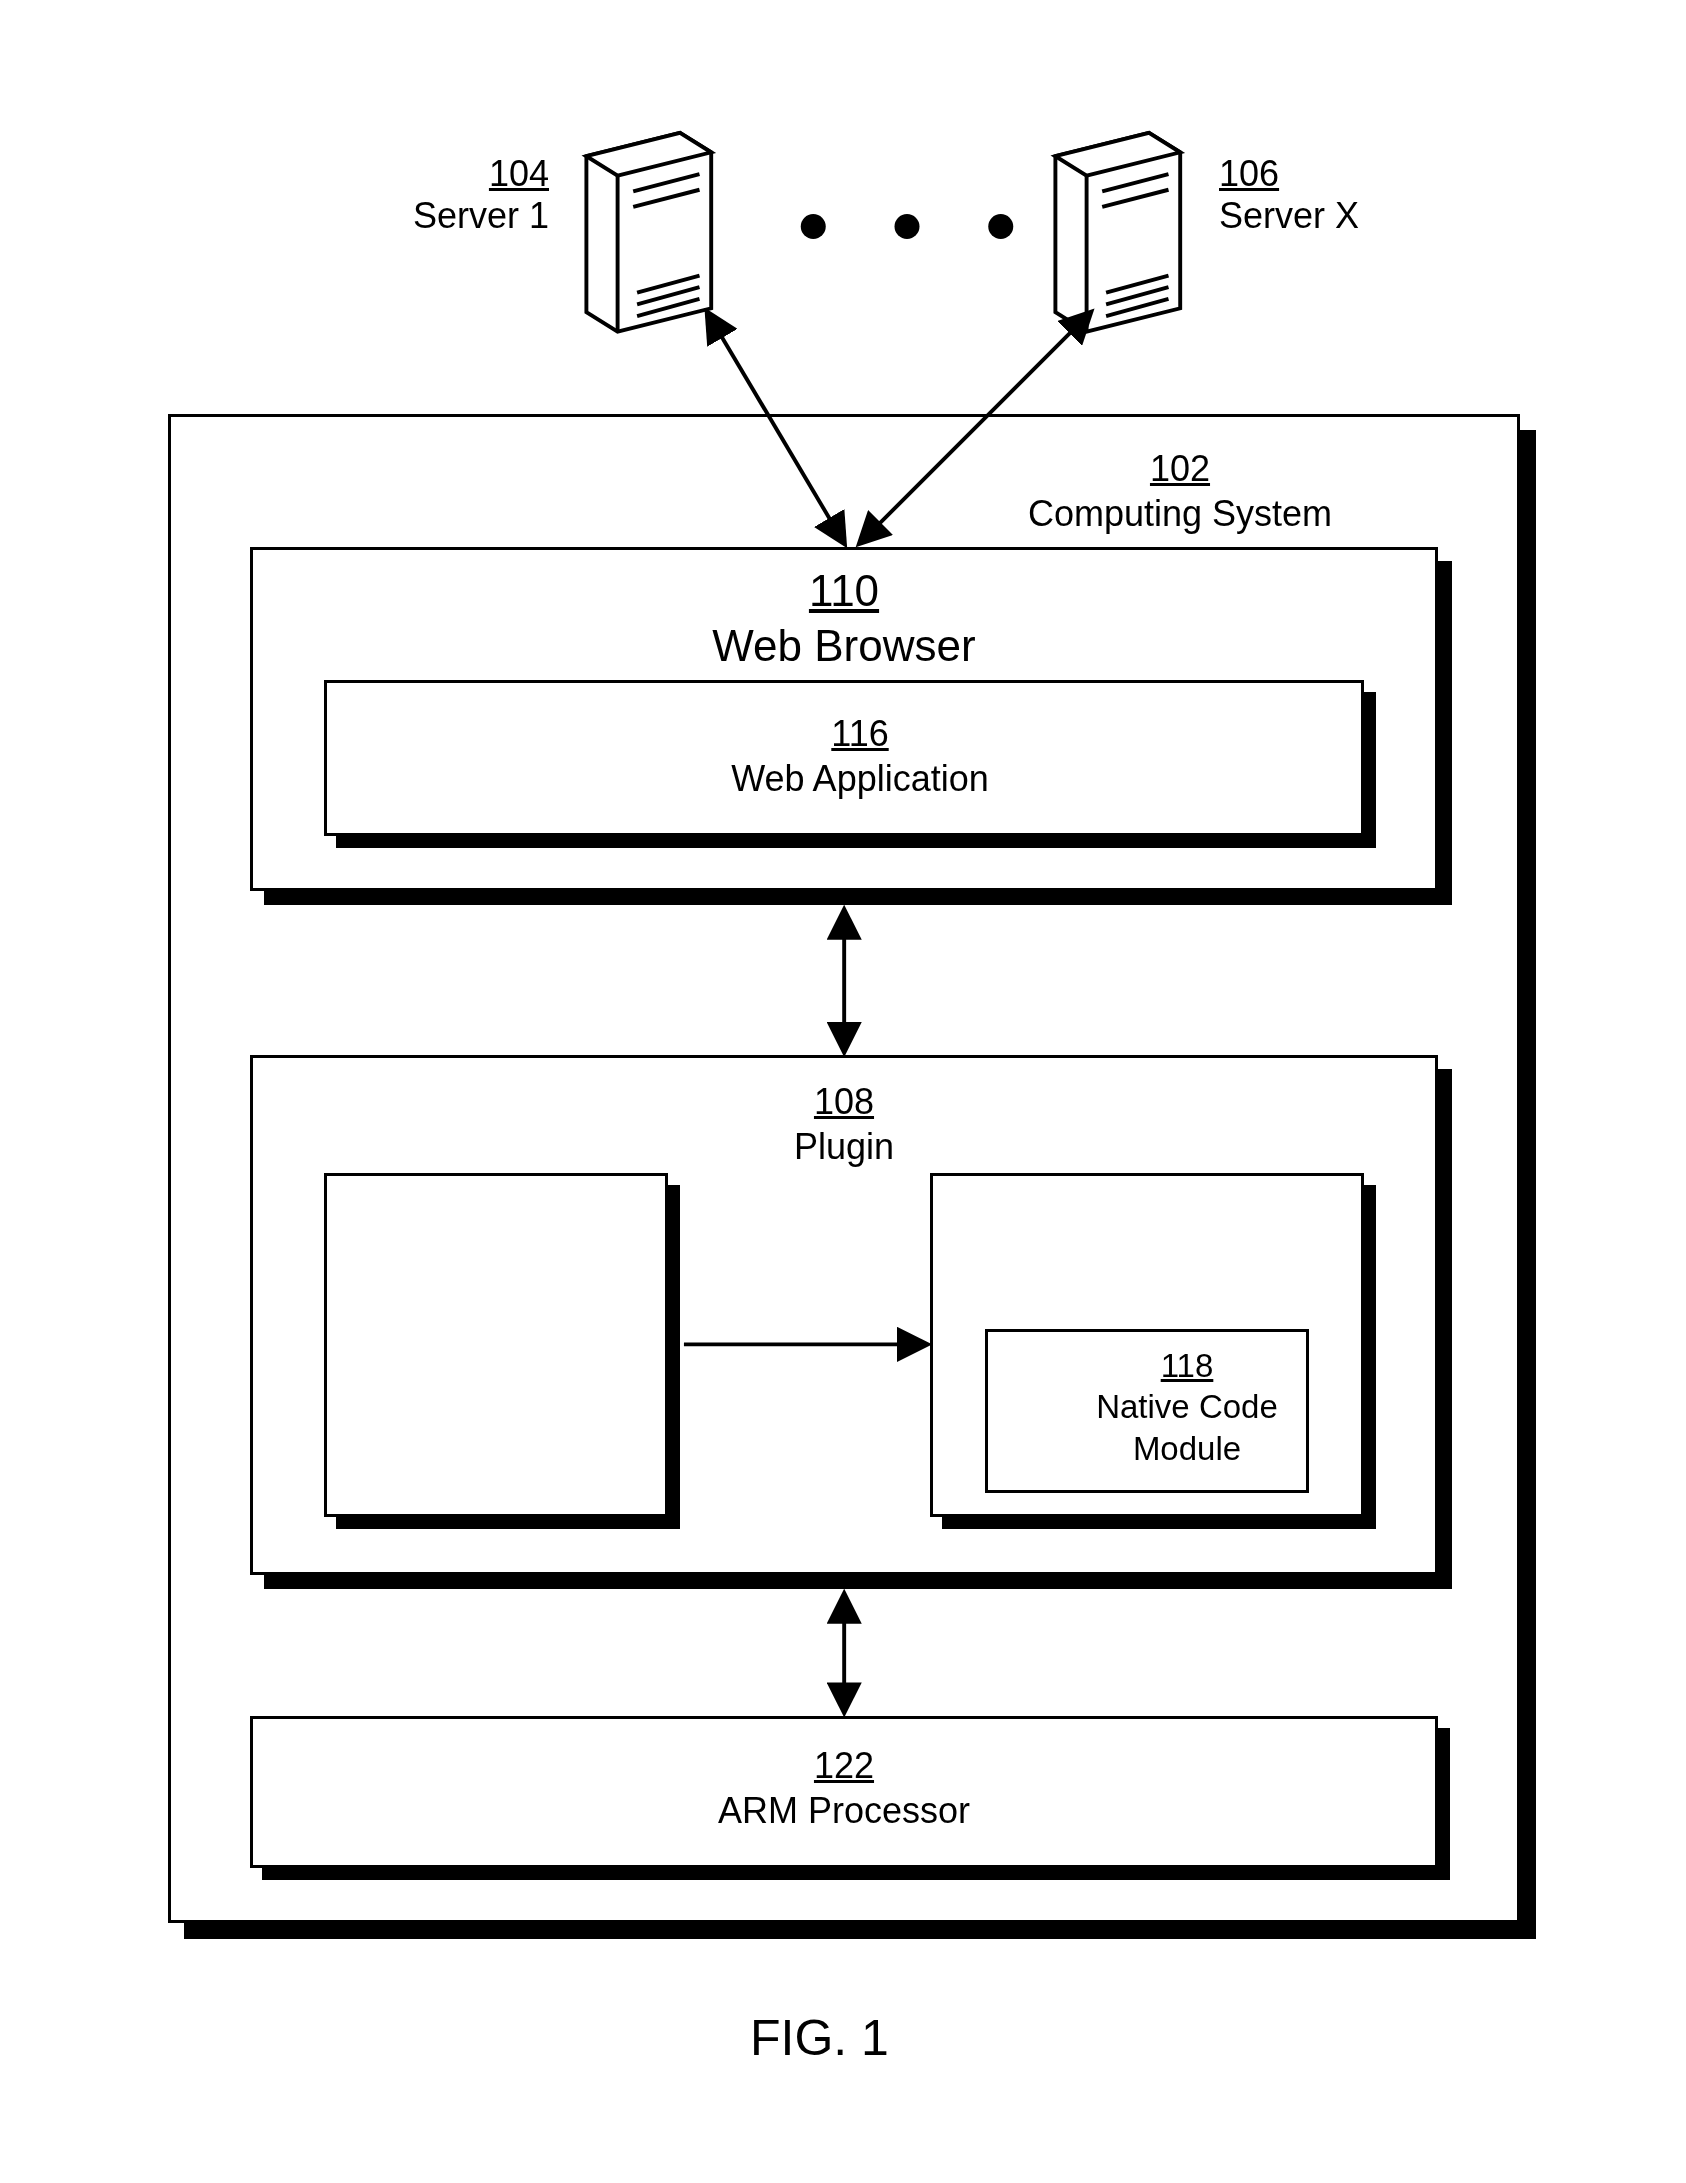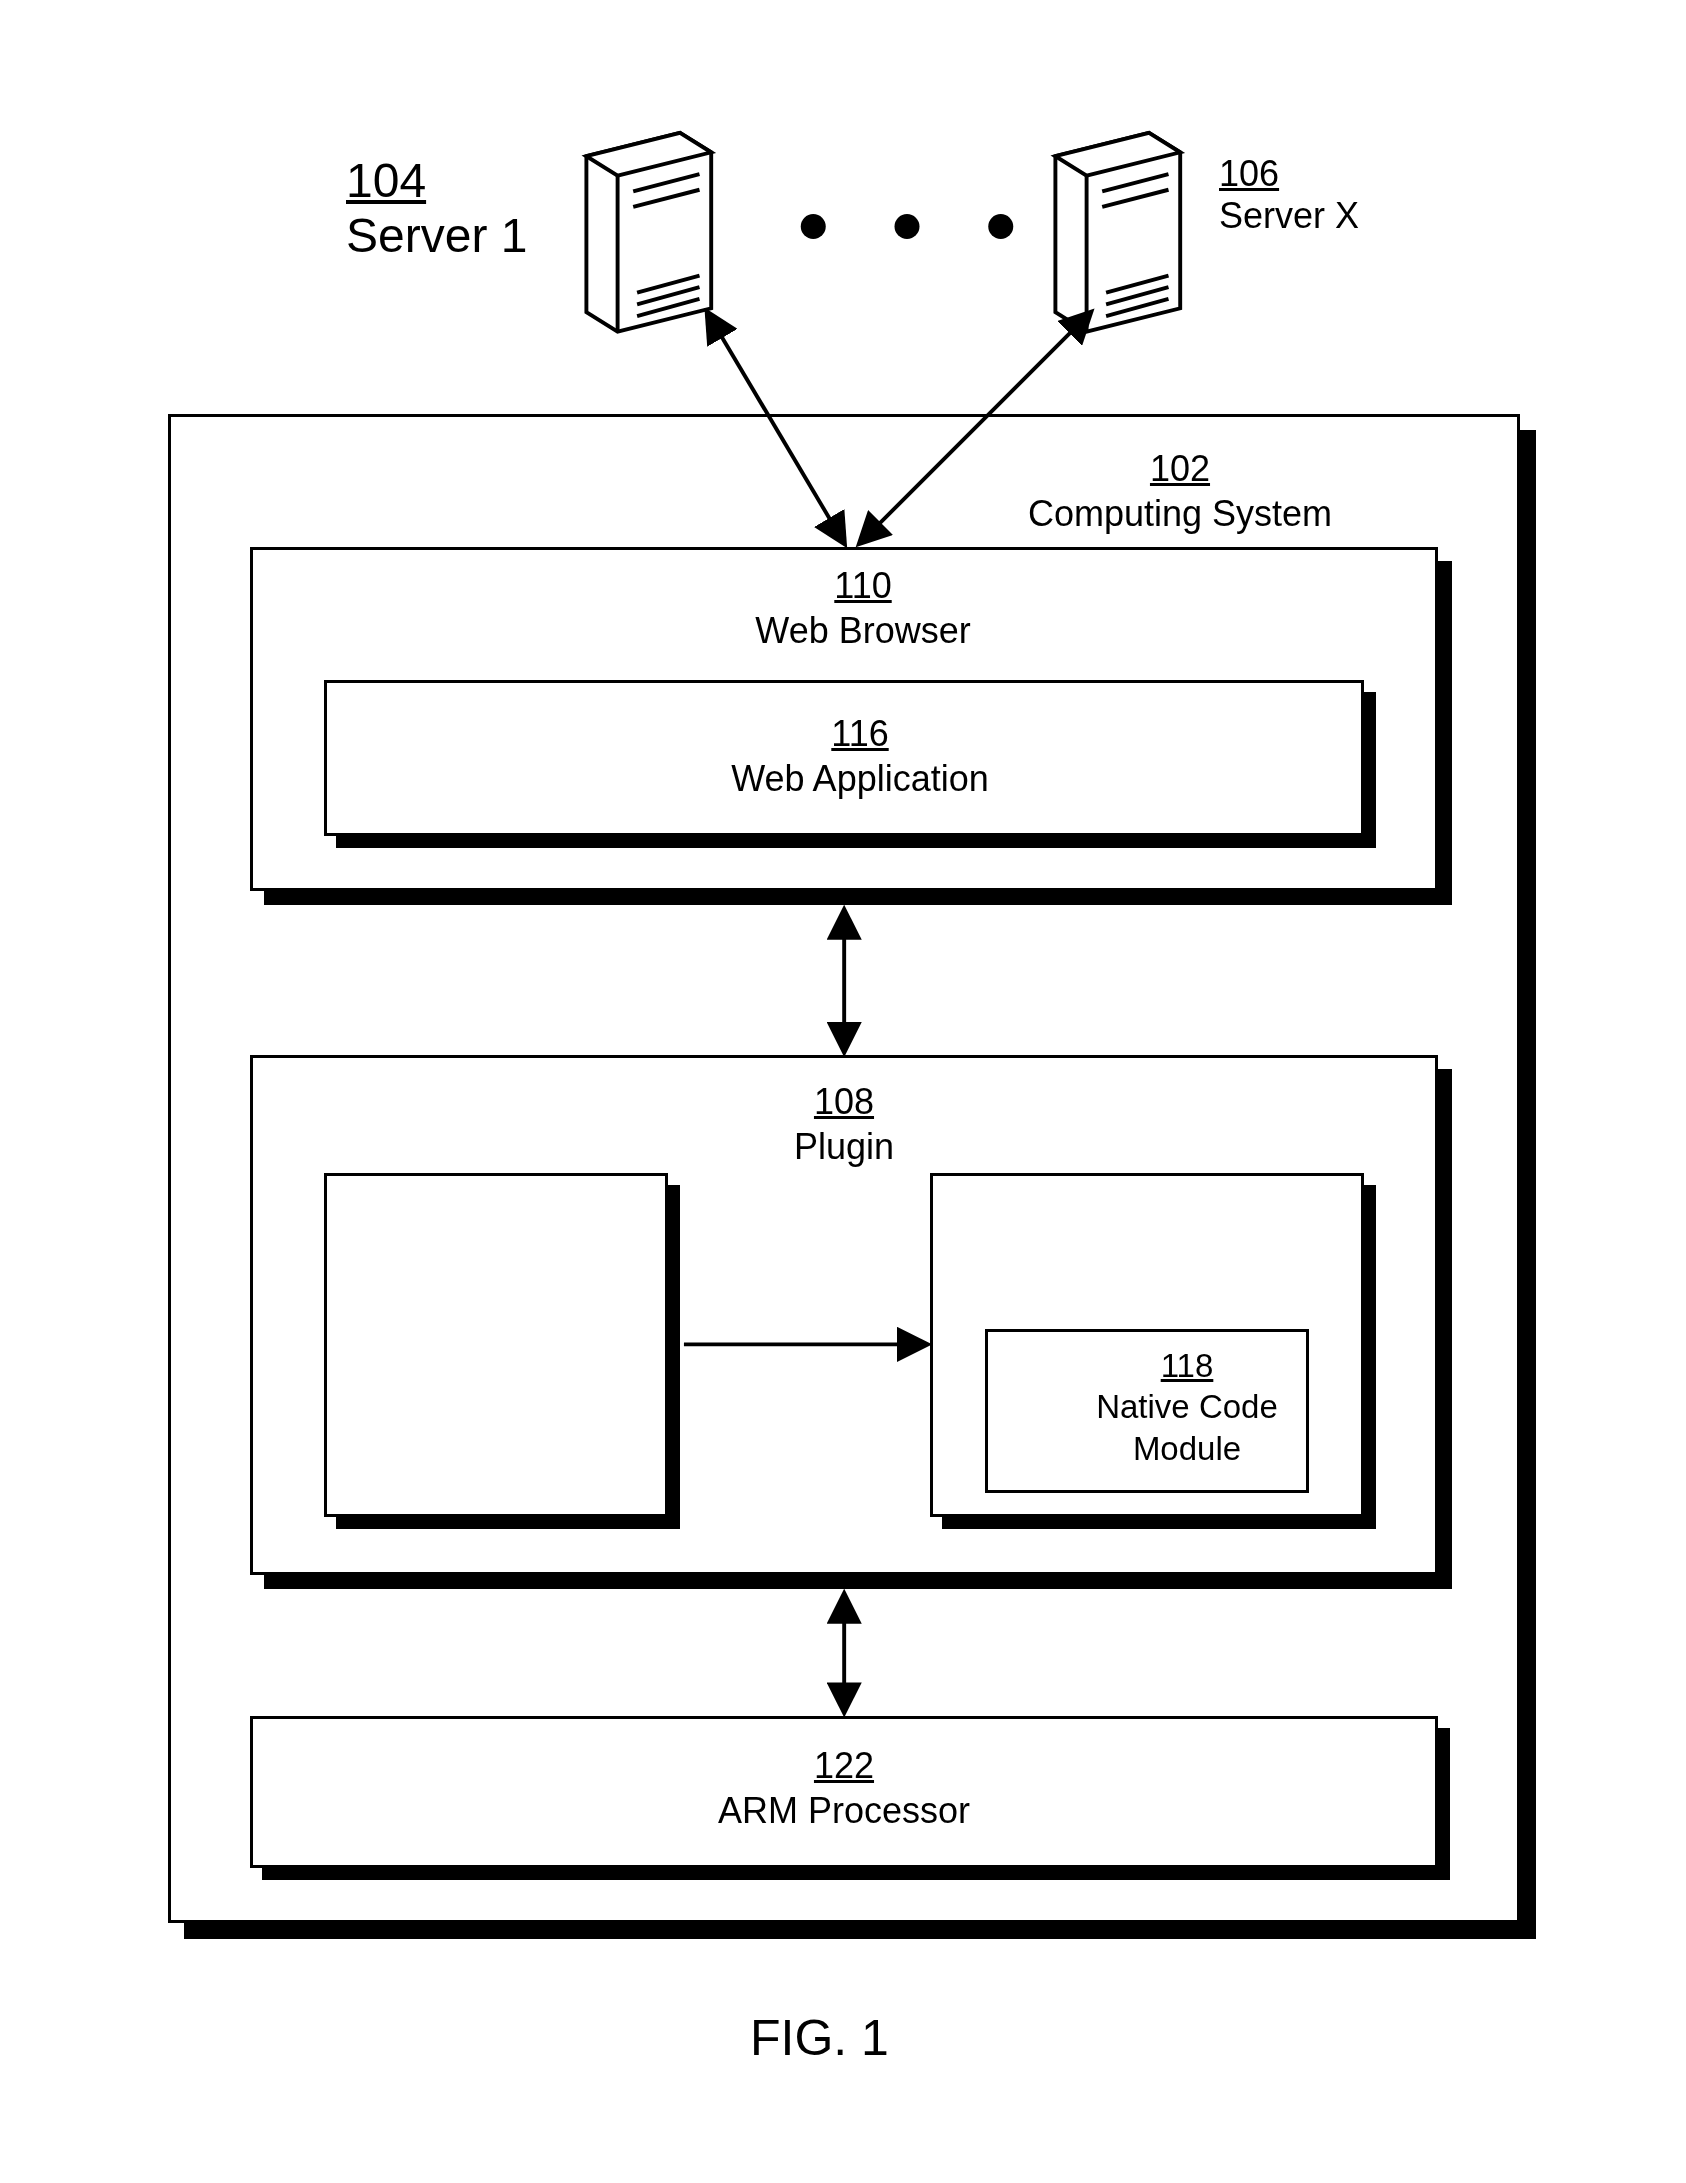--- a/index.html
+++ b/index.html
@@ -41,21 +41,21 @@
     position: absolute;
     left: 0; top: 0;
     pointer-events: none;
   }
 </style>
 </head>
 <body>
 
 <div class="page">
 
-  <div style="position:absolute; left:346px; top:153px; width:203px; font-size:48px;">
+  <div style="position:absolute; left:346px; top:153px; width:203px; text-align:right; font-size:36px;">
     <span class="num">104</span><br>
     <span>Server 1</span>
   </div>
 
   <div style="position:absolute; left:1219px; top:153px; width:203px; text-align:left; font-size:36px;">
     <span class="num">106</span><br>
     <span>Server X</span>
   </div>
 
   <div style="position:absolute; left:563px; top:109px;">
@@ -105,21 +105,21 @@
   <div style="position:absolute; left:977px; top:446px; width:406px; font-size:36px;" class="label-block">
     <span class="num">102</span><br>
     <span>Computing System</span>
   </div>
 
   <div class="shadowbox" style="left:250px; top:547px; width:1188px; height:344px;">
     <div class="sh" style="left:14px; top:14px; width:1188px; height:344px;"></div>
     <div class="fg" style="left:0; top:0; width:1188px; height:344px;"></div>
   </div>
 
-  <div style="position:absolute; left:250px; top:563px; width:1188px; font-size:36px;margin-left:19px;" class="label-block">
+  <div style="position:absolute; left:250px; top:563px; width:1188px; font-size:44px;" class="label-block">
     <span class="num">110</span><br>
     <span>Web Browser</span>
   </div>
 
   <div class="shadowbox" style="left:324px; top:680px; width:1040px; height:156px;">
     <div class="sh" style="left:11.7px; top:11.7px; width:1040px; height:156px;"></div>
     <div class="fg" style="left:0; top:0; width:1040px; height:156px;"></div>
   </div>
 
   <div style="position:absolute; left:340px; top:711px; width:1040px; font-size:36px;text-align:center;" class="label-block">

